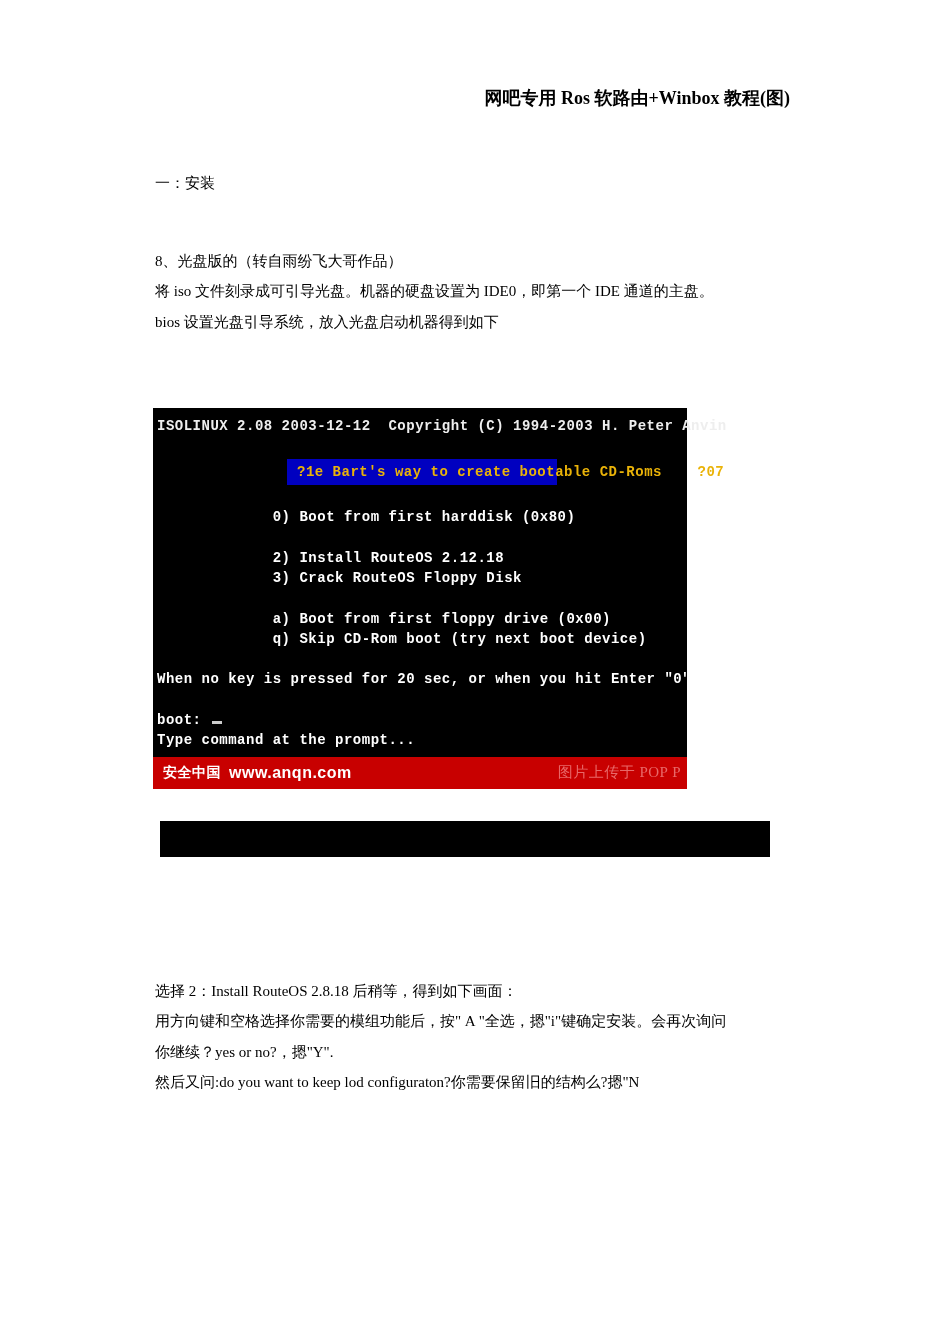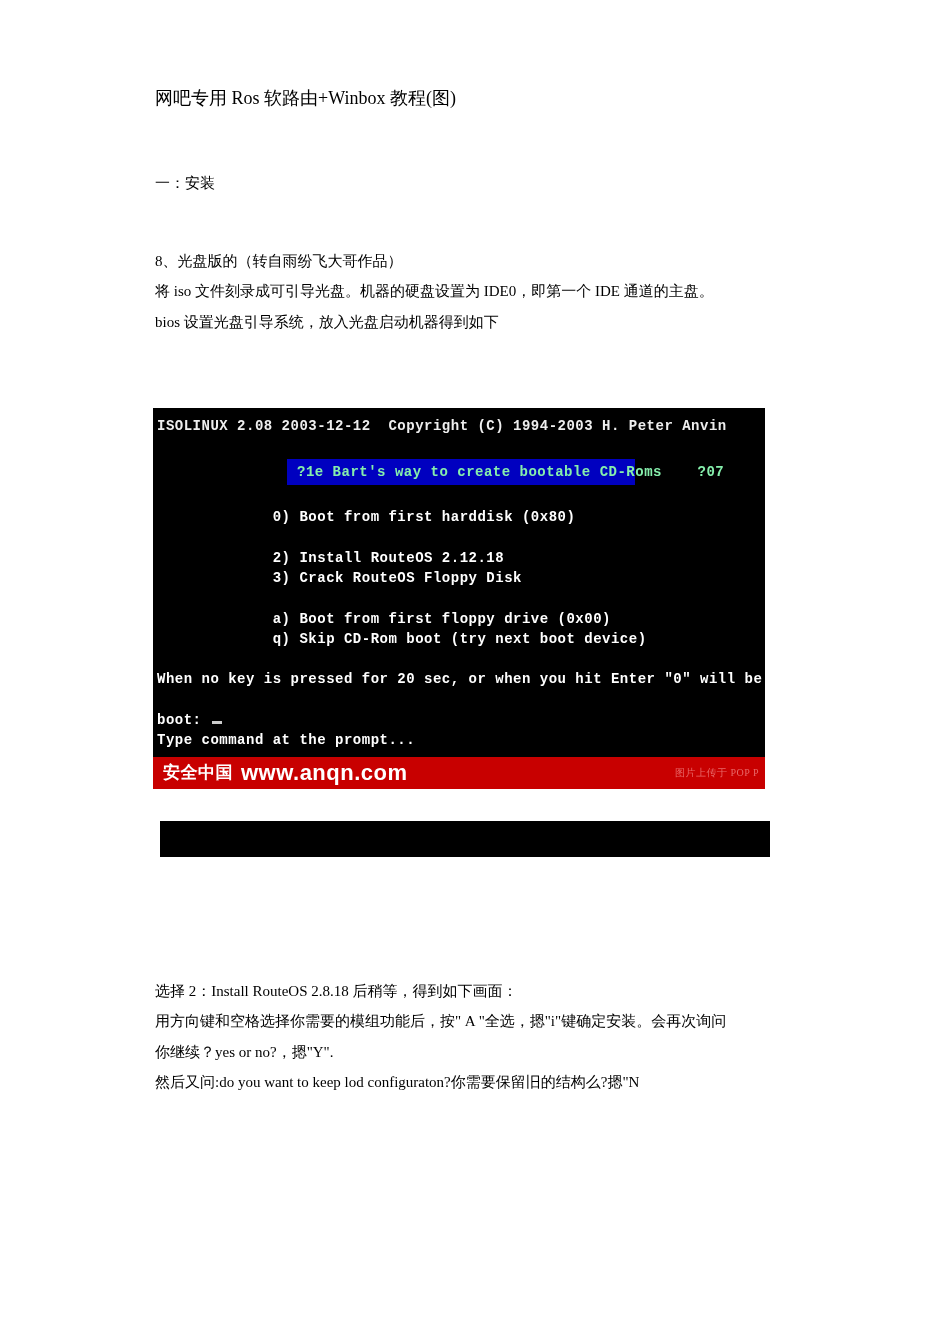--- a/index.html
+++ b/index.html
@@ -7,31 +7,32 @@
       background: #fff;
       font-family: SimSun, "宋体", serif;
       font-size: 15px;
       color: #000;
       width: 945px;
       padding: 85px 155px 60px 155px;
       line-height: 1.5;
     }
     .title {
       font-size: 18px;
-      font-weight: normal;
+      font-weight: bold;
       margin-bottom: 60px;
+      text-align: right;
     }
     .section-heading {
       margin-bottom: 52px;
     }
     .para { line-height: 1.9; margin-bottom: 2px; }
     .pre-terminal-gap { height: 70px; }
     .terminal {
       background: #000;
-      width: 612px;
+      width: 534px;
       margin-left: -2px;
       font-family: "Courier New", Courier, monospace;
       font-size: 14px;
       letter-spacing: 0.5px;
       font-weight: bold;
       color: #cccccc;
     }
     .terminal-inner { padding: 8px 0 0 4px; }
     .t-line {
       white-space: pre;
@@ -39,21 +40,21 @@
       min-height: 1.45em;
     }
     .t-white { color: #eeeeee; }
     .t-grey { color: #ffffff; }
     .banner-wrap { padding: 2px 130px 2px 130px; }
     .banner-border {
       background: #0000c0;
       padding: 4px 4px;
     }
     .b-line {
-      color: #86efac;
+      color: #eab308;
       white-space: pre;
       line-height: 1.3;
       text-align: left;
       padding: 0 6px;
     }
     .cursor {
       display: inline-block;
       width: 10px;
       height: 3px;
       background: #ccc;
@@ -65,29 +66,29 @@
       height: 32px;
       display: flex;
       align-items: center;
       padding: 0 10px;
       font-family: "Microsoft YaHei", SimHei, sans-serif;
       font-weight: bold;
       color: #fff;
       position: relative;
     }
     .footer-site {
-      font-size: 17px;
+      font-size: 14px;
       letter-spacing: 0.5px;
     }
-    .footer-url { margin-left: 8px; font-size: 22px; }
+    .footer-url { margin-left: 8px; font-size: 16px; }
     .footer-right {
       position: absolute;
       right: 6px;
       color: #e86868;
-      font-size: 10px;
+      font-size: 15px;
       font-weight: normal;
       font-family: SimSun, serif;
     }
     .black-band {
       background: #000;
       height: 36px;
       width: 610px;
       margin: 32px 0 0 5px;
     }
     .after-band-gap { height: 120px; }

